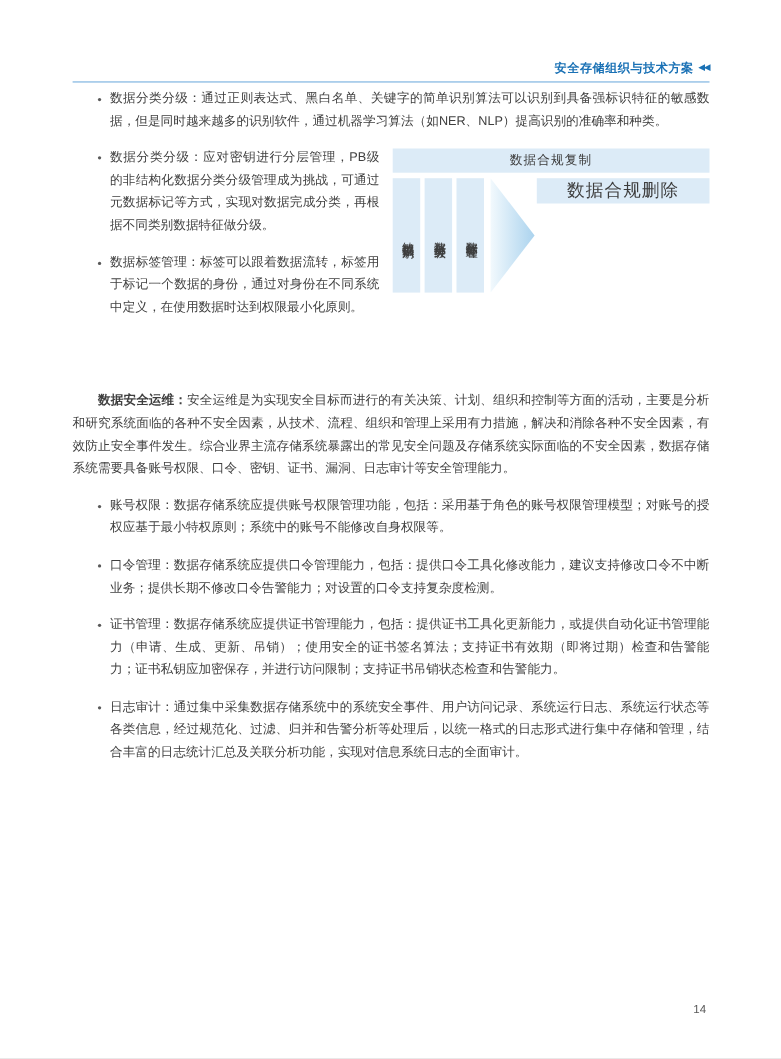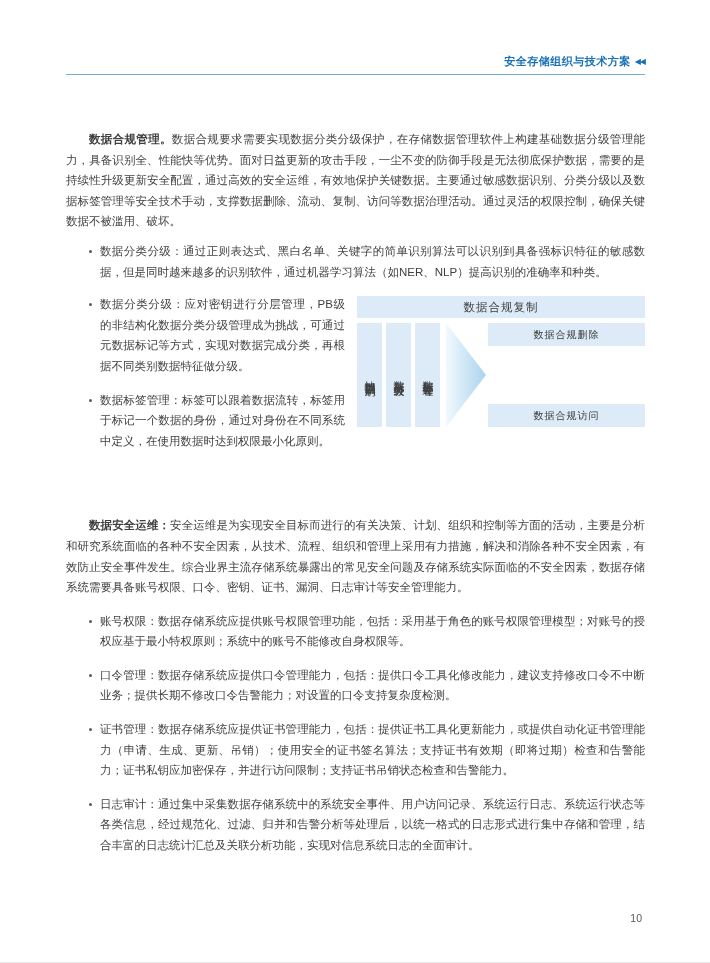--- a/index.html
+++ b/index.html
@@ -119,21 +119,21 @@
     display: flex;
     flex-direction: column;
     justify-content: space-between;
   }
   .out-box {
     height: 23px;
     line-height: 23px;
     background: #dcebf7;
     color: #3d3d3d;
     text-align: center;
-    font-size: 10px;
+    font-size: 16px;
     letter-spacing: 1px;
   }
 
   
   .page-number {
     position: absolute;
     right: 68px;
     bottom: 38px;
     color: #595959;
     font-size: 10.5px;
@@ -143,21 +143,20 @@
 <body>
 
 <div class="page">
 
   <div class="header">
     <span>安全存储组织与技术方案</span><span class="nav-icon">◀◀</span>
   </div>
 
   <div class="content">
 
-    <p class="para para-compliance"><span class="lead">数据合规管理。</span><span>数据合规要求需要实现数据分类分级保护，在存储数据管理软件上构建基础数据分级管理能力，具备识别全、性能快等优势。面对日益更新的攻击手段，一尘不变的防御手段是无法彻底保护数据，需要的是持续性升级更新安全配置，通过高效的安全运维，有效地保护关键数据。主要通过敏感数据识别、分类分级以及数据标签管理等安全技术手动，支撑数据删除、流动、复制、访问等数据治理活动。通过灵活的权限控制，确保关键数据不被滥用、破坏。</span></p>
 
     <div class="bullet bullet-first">
       <span>数据分类分级：通过正则表达式、黑白名单、关键字的简单识别算法可以识别到具备强标识特征的敏感数据，但是同时越来越多的识别软件，通过机器学习算法（如NER、NLP）提高识别的准确率和种类。</span>
     </div>
 
     <div class="wrap-row">
       <div class="left-col">
         <div class="bullet">
           <span>数据分类分级：应对密钥进行分层管理，PB级的非结构化数据分类分级管理成为挑战，可通过元数据标记等方式，实现对数据完成分类，再根据不同类别数据特征做分级。</span>
         </div>
@@ -178,21 +177,20 @@
                 <linearGradient id="arrowGrad" x1="0" y1="0" x2="1" y2="0">
                   <stop offset="0" stop-color="#f2f9fd"></stop>
                   <stop offset="1" stop-color="#abd3ee"></stop>
                 </linearGradient>
               </defs>
               <polygon points="2,0 42,52 2,104" fill="url(#arrowGrad)"></polygon>
             </svg>
           </div>
           <div class="out-col">
             <div class="out-box">数据合规删除</div>
-            <div class="out-box">数据合规访问</div>
           </div>
         </div>
       </div>
     </div>
 
     <p class="para para-ops"><span class="lead">数据安全运维：</span><span>安全运维是为实现安全目标而进行的有关决策、计划、组织和控制等方面的活动，主要是分析和研究系统面临的各种不安全因素，从技术、流程、组织和管理上采用有力措施，解决和消除各种不安全因素，有效防止安全事件发生。综合业界主流存储系统暴露出的常见安全问题及存储系统实际面临的不安全因素，数据存储系统需要具备账号权限、口令、密钥、证书、漏洞、日志审计等安全管理能力。</span></p>
 
     <div class="bullet bullet-gap">
       <span>账号权限：数据存储系统应提供账号权限管理功能，包括：采用基于角色的账号权限管理模型；对账号的授权应基于最小特权原则；系统中的账号不能修改自身权限等。</span>
     </div>
@@ -201,15 +199,15 @@
     </div>
     <div class="bullet bullet-gap">
       <span>证书管理：数据存储系统应提供证书管理能力，包括：提供证书工具化更新能力，或提供自动化证书管理能力（申请、生成、更新、吊销）；使用安全的证书签名算法；支持证书有效期（即将过期）检查和告警能力；证书私钥应加密保存，并进行访问限制；支持证书吊销状态检查和告警能力。</span>
     </div>
     <div class="bullet bullet-gap">
       <span>日志审计：通过集中采集数据存储系统中的系统安全事件、用户访问记录、系统运行日志、系统运行状态等各类信息，经过规范化、过滤、归并和告警分析等处理后，以统一格式的日志形式进行集中存储和管理，结合丰富的日志统计汇总及关联分析功能，实现对信息系统日志的全面审计。</span>
     </div>
 
   </div>
 
-  <div class="page-number">10</div>
+  <div class="page-number">14</div>
 
 </div>
 
 </body></html>

